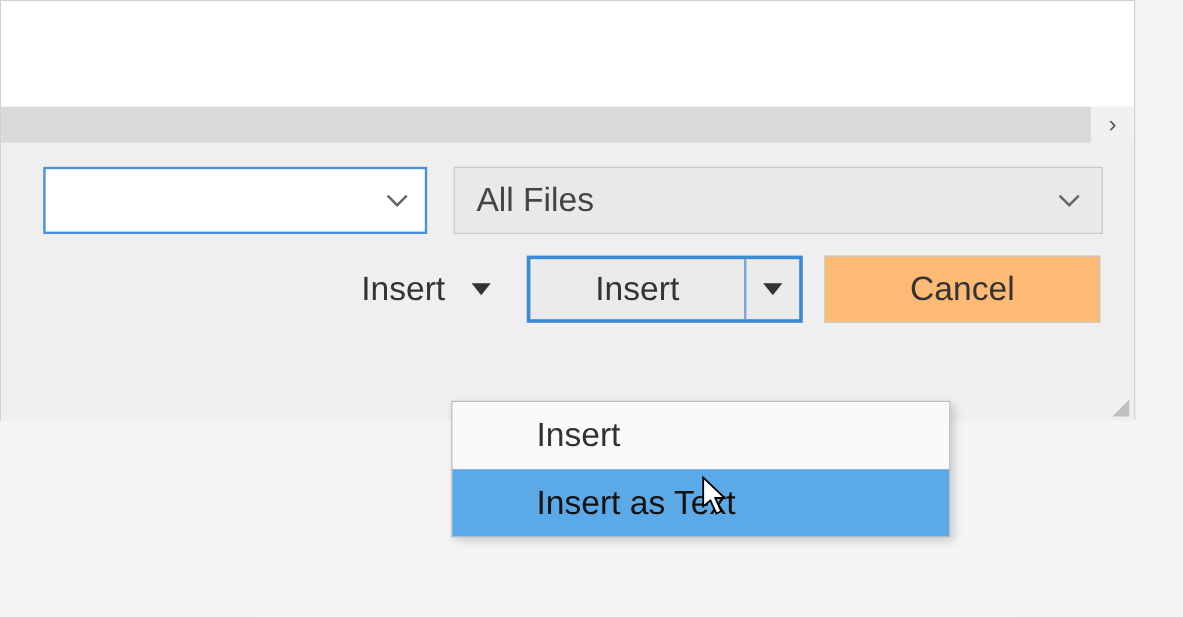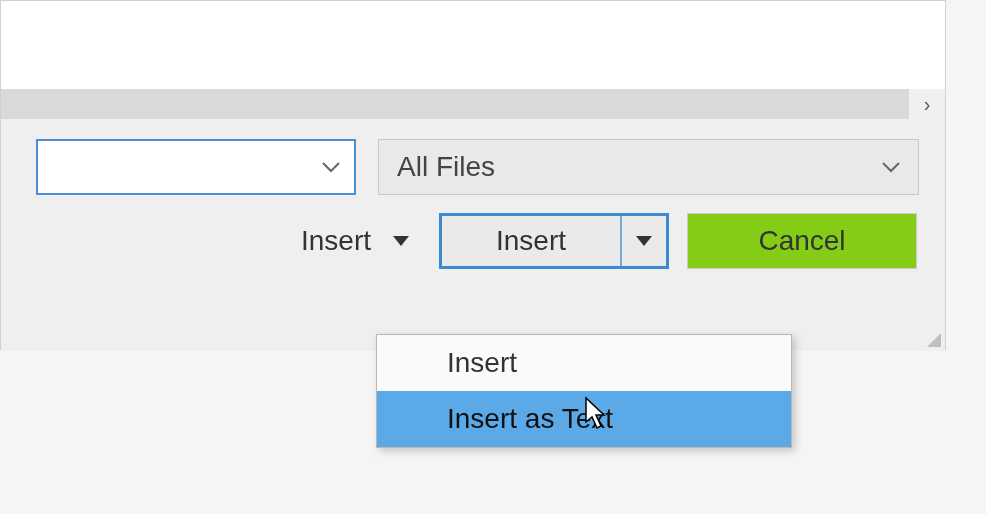--- a/index.html
+++ b/index.html
@@ -130,21 +130,21 @@
     .insert-toggle {
       width: 44px;
       display: flex;
       align-items: center;
       justify-content: center;
       cursor: pointer;
     }
     .cancel-btn {
       width: 230px;
       height: 56px;
-      background: #84cc16;
+      background: #fdba74;
       border: 1px solid #ccc;
       display: flex;
       align-items: center;
       justify-content: center;
       font-size: 28px;
       color: #333;
       cursor: pointer;
     }
     .resize-grip {
       position: absolute;

